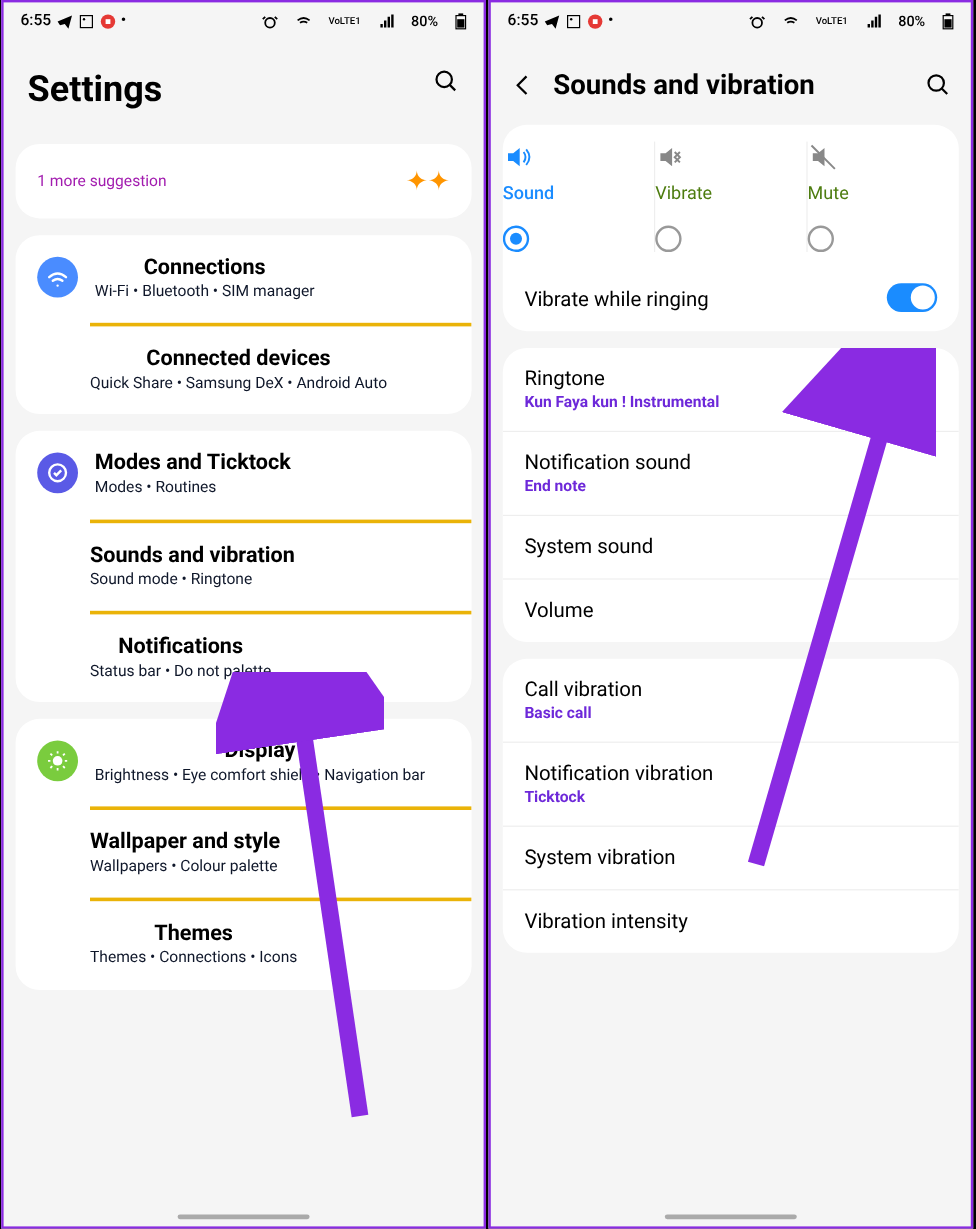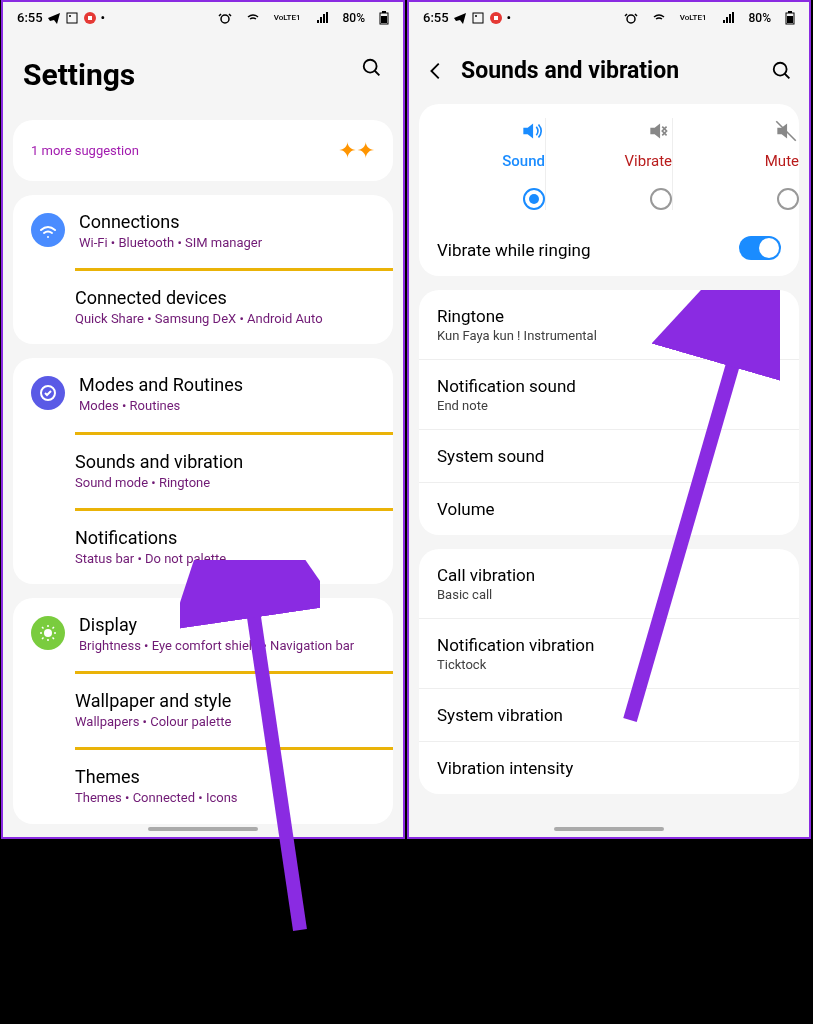--- a/index.html
+++ b/index.html
@@ -1,46 +1,46 @@
 <!DOCTYPE html>
 <html><head>
 <meta charset="utf-8">
 <style>
 * { margin: 0; padding: 0; box-sizing: border-box; font-family: -apple-system, BlinkMacSystemFont, 'Segoe UI', Roboto, sans-serif; }
 body { width: 813px; height: 1024px; display: flex; background: #000; }
-.phone { width: 404px; height: 839px; background: #f5f5f5; border: 2px solid #8a2be2; margin: 0 1px; overflow: hidden; position: relative; }
+.phone { width: 404px; height: 1024px; background: #f5f5f5; border: 2px solid #8a2be2; margin: 0 1px; overflow: hidden; position: relative; }
 .status-bar { display: flex; justify-content: space-between; align-items: center; padding: 8px 14px; font-size: 13px; font-weight: 500; }
 .status-left { display: flex; align-items: center; gap: 4px; }
 .status-right { display: flex; align-items: center; gap: 14px; font-size: 12px; }
 .page-title { font-size: 30px; font-weight: 700; padding: 24px 20px 28px; display: flex; justify-content: space-between; align-items: flex-start; }
 .header2 { display: flex; align-items: center; gap: 14px; padding: 24px 16px 20px; }
 .header2 .title { font-size: 23px; font-weight: 700; flex: 1; }
 .search-icon { width: 22px; height: 22px; }
 .card { background: #fff; border-radius: 20px; margin: 0 10px 14px; overflow: hidden; }
 .suggestion { padding: 18px 18px; display: flex; justify-content: space-between; align-items: center; }
 .suggestion .s-title { font-size: 17px; font-weight: 500; margin-bottom: 2px; }
 .suggestion .s-sub { font-size: 13px; color: #a21caf; }
 .sparkle { color: #ff9500; font-size: 22px; }
 .setting-row { display: flex; align-items: flex-start; padding: 16px 18px; gap: 14px; }
 .setting-row + .setting-row { border-top: 3px solid #eab308; margin-left: 62px; padding-left: 0; }
 .icon-wrap { width: 34px; height: 34px; border-radius: 50%; display: flex; align-items: center; justify-content: center; flex-shrink: 0; margin-top: 2px; }
-.row-text .r-title { font-size: 18px; font-weight: 400; margin-bottom: 2px; }
-.row-text .r-sub { font-size: 13px; color: #701a75; line-height: 1.4; }
+.row-text .r-title { font-size: 18px; font-weight: 700; margin-bottom: 2px; text-align: center; }
+.row-text .r-sub { font-size: 13px; color: #0f172a; line-height: 1.4; }
 .mode-row { display: flex; padding: 14px 0 10px; }
-.mode-col { flex: 1; display: flex; flex-direction: column; align-items: flex-end; gap: 8px; }
+.mode-col { flex: 1; display: flex; flex-direction: column; align-items: flex-start; gap: 8px; }
 .mode-col + .mode-col { border-left: 1px solid #eee; }
-.mode-label { font-size: 15px; color: #b91c1c; }
+.mode-label { font-size: 15px; color: #4d7c0f; }
 .mode-label.active { color: #1a8cff; font-weight: 500; }
 .radio { width: 22px; height: 22px; border-radius: 50%; border: 2px solid #999; margin-top: 10px; }
 .radio.on { border-color: #1a8cff; display: flex; align-items: center; justify-content: center; }
 .radio.on::after { content: ''; width: 10px; height: 10px; border-radius: 50%; background: #1a8cff; }
 .list-item { padding: 16px 18px; display: flex; justify-content: space-between; align-items: flex-end; }
 .list-item + .list-item { border-top: 1px solid #eee; }
 .li-title { font-size: 17px; font-weight: 400; }
-.li-sub { font-size: 13px; color: #404040; margin-top: 2px; }
+.li-sub { font-size: 13px; color: #6d28d9; margin-top: 2px; font-weight: bold; }
 .toggle { width: 42px; height: 24px; background: #1a8cff; border-radius: 12px; position: relative; }
 .toggle::after { content: ''; position: absolute; right: 2px; top: 2px; width: 20px; height: 20px; background: #fff; border-radius: 50%; }
 .arrow-annotation { position: absolute; pointer-events: none; }
 .arrow1 { left: 180px; top: 560px; }
 .arrow2 { left: 620px; top: 290px; }
 .nav-handle { position: absolute; bottom: 6px; left: 50%; transform: translateX(-50%); width: 110px; height: 4px; background: #aaa; border-radius: 2px; }
 </style>
 </head>
 <body>
 
@@ -121,21 +121,21 @@
       </div>
       <div class="card">
         <div class="setting-row">
           <div class="icon-wrap" style="background:#5a5ae6">
             <svg width="20" height="20" viewBox="0 0 20 20">
               <circle cx="10" cy="10" r="7" fill="none" stroke="#fff" stroke-width="2"></circle>
               <path d="M7 10l2 2 4-4" stroke="#fff" stroke-width="2" fill="none"></path>
             </svg>
           </div>
       <div class="row-text">
-            <div class="r-title">Modes and Routines</div>
+            <div class="r-title">Modes and Ticktock</div>
             <div class="r-sub">Modes • Routines</div>
           </div>
         </div>
         <div class="setting-row">
       <div class="row-text">
             <div class="r-title">Sounds and vibration</div>
             <div class="r-sub">Sound mode • Ringtone</div>
           </div>
         </div>
         <div class="setting-row">
@@ -160,21 +160,21 @@
         </div>
         <div class="setting-row">
       <div class="row-text">
             <div class="r-title">Wallpaper and style</div>
             <div class="r-sub">Wallpapers • Colour palette</div>
           </div>
         </div>
         <div class="setting-row">
       <div class="row-text">
             <div class="r-title">Themes</div>
-            <div class="r-sub">Themes • Connected • Icons</div>
+            <div class="r-sub">Themes • Connections • Icons</div>
           </div>
         </div>
       </div>
     </div>
 
   <div class="nav-handle"></div>
 </div>
 
 <div class="phone">
   <div class="status-bar">

